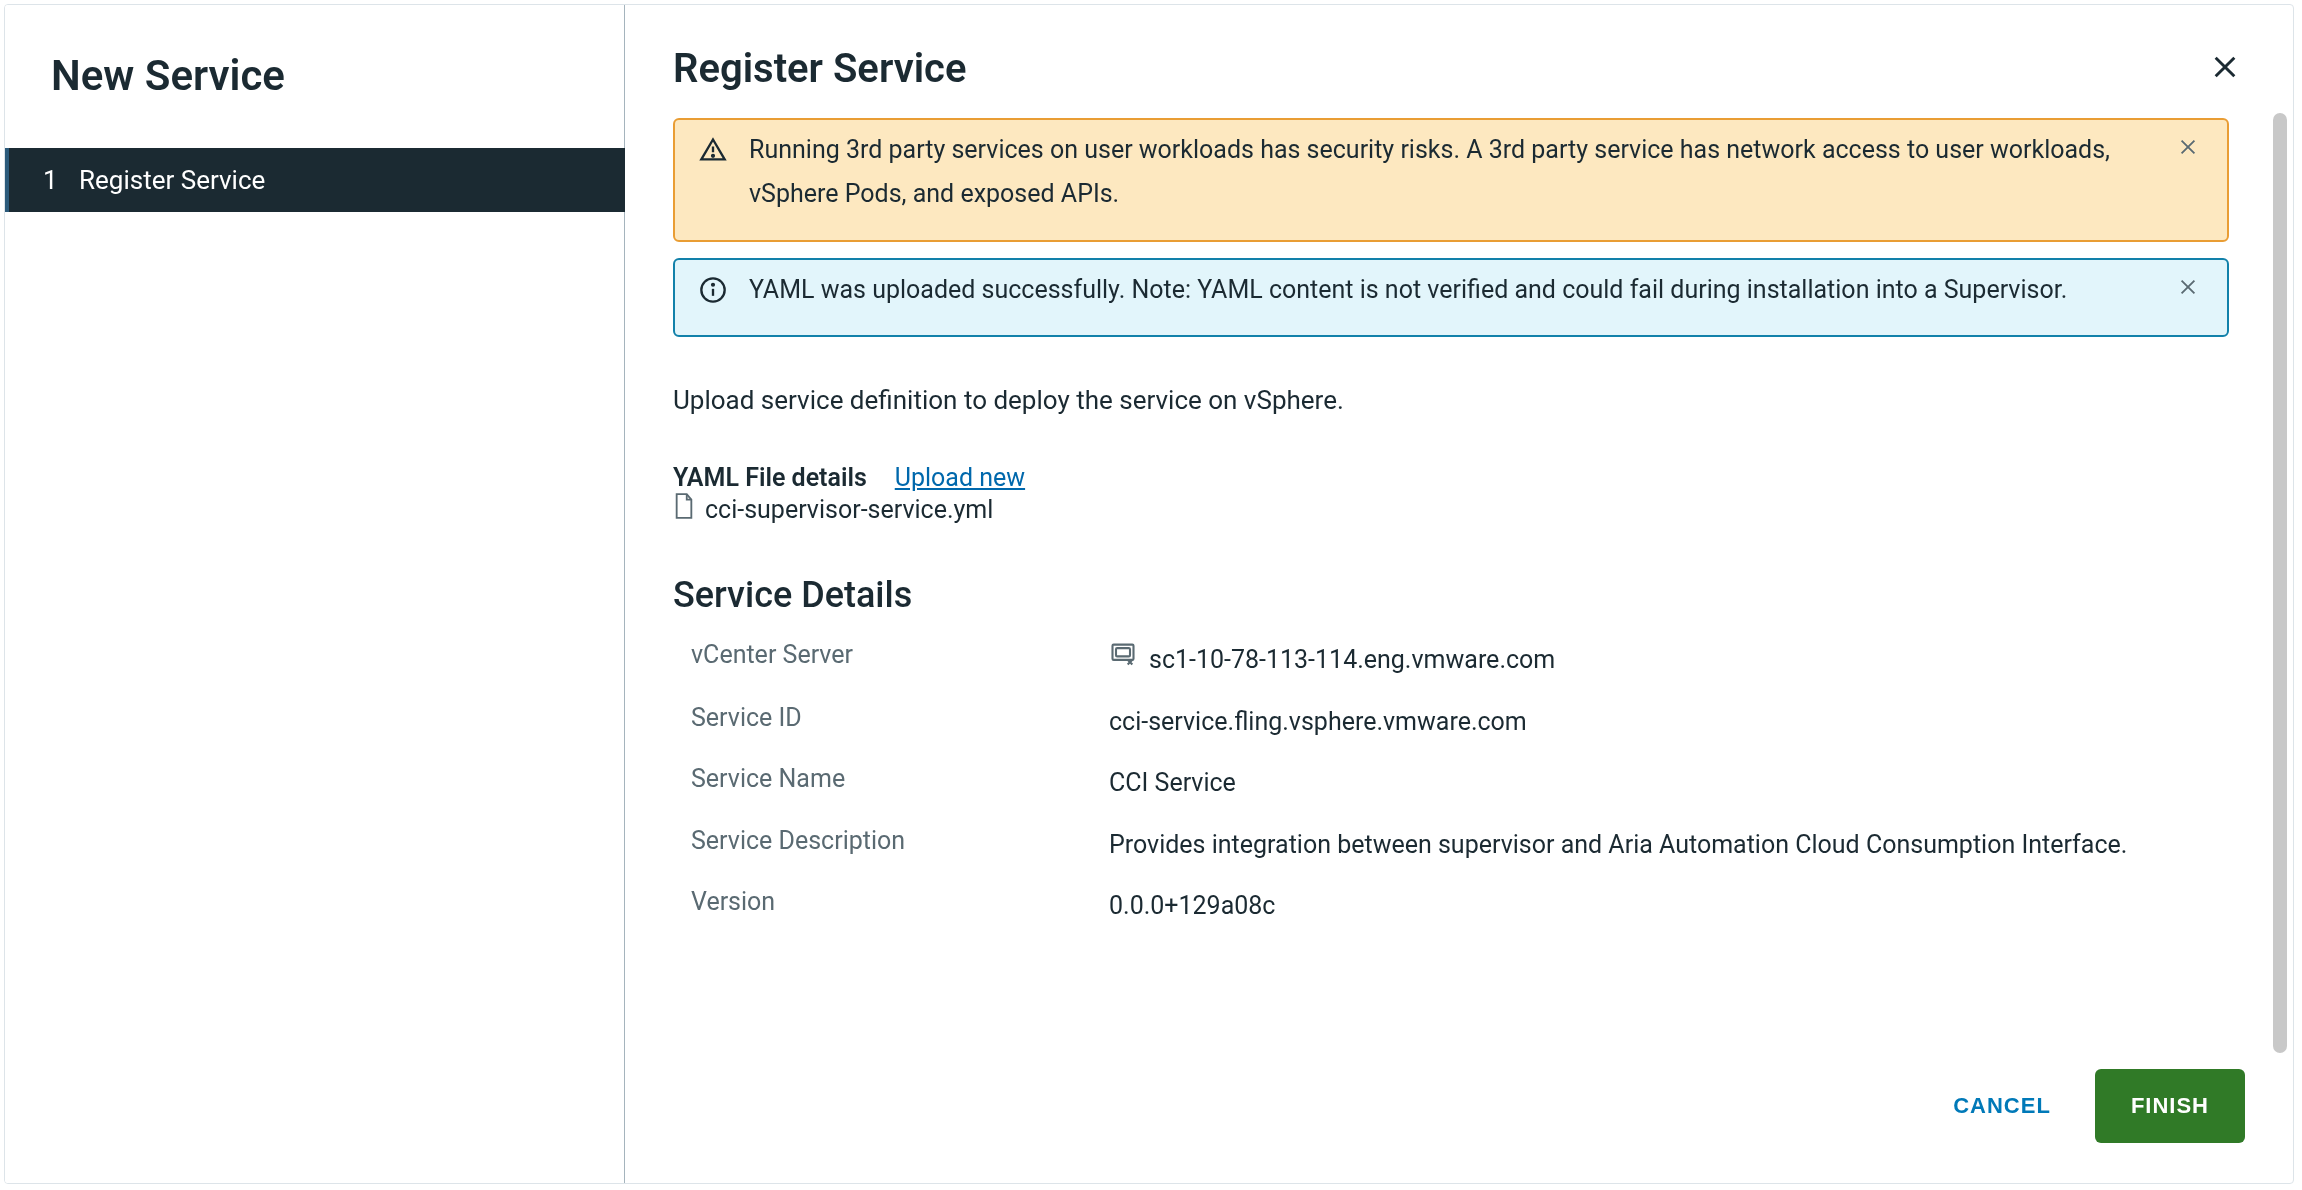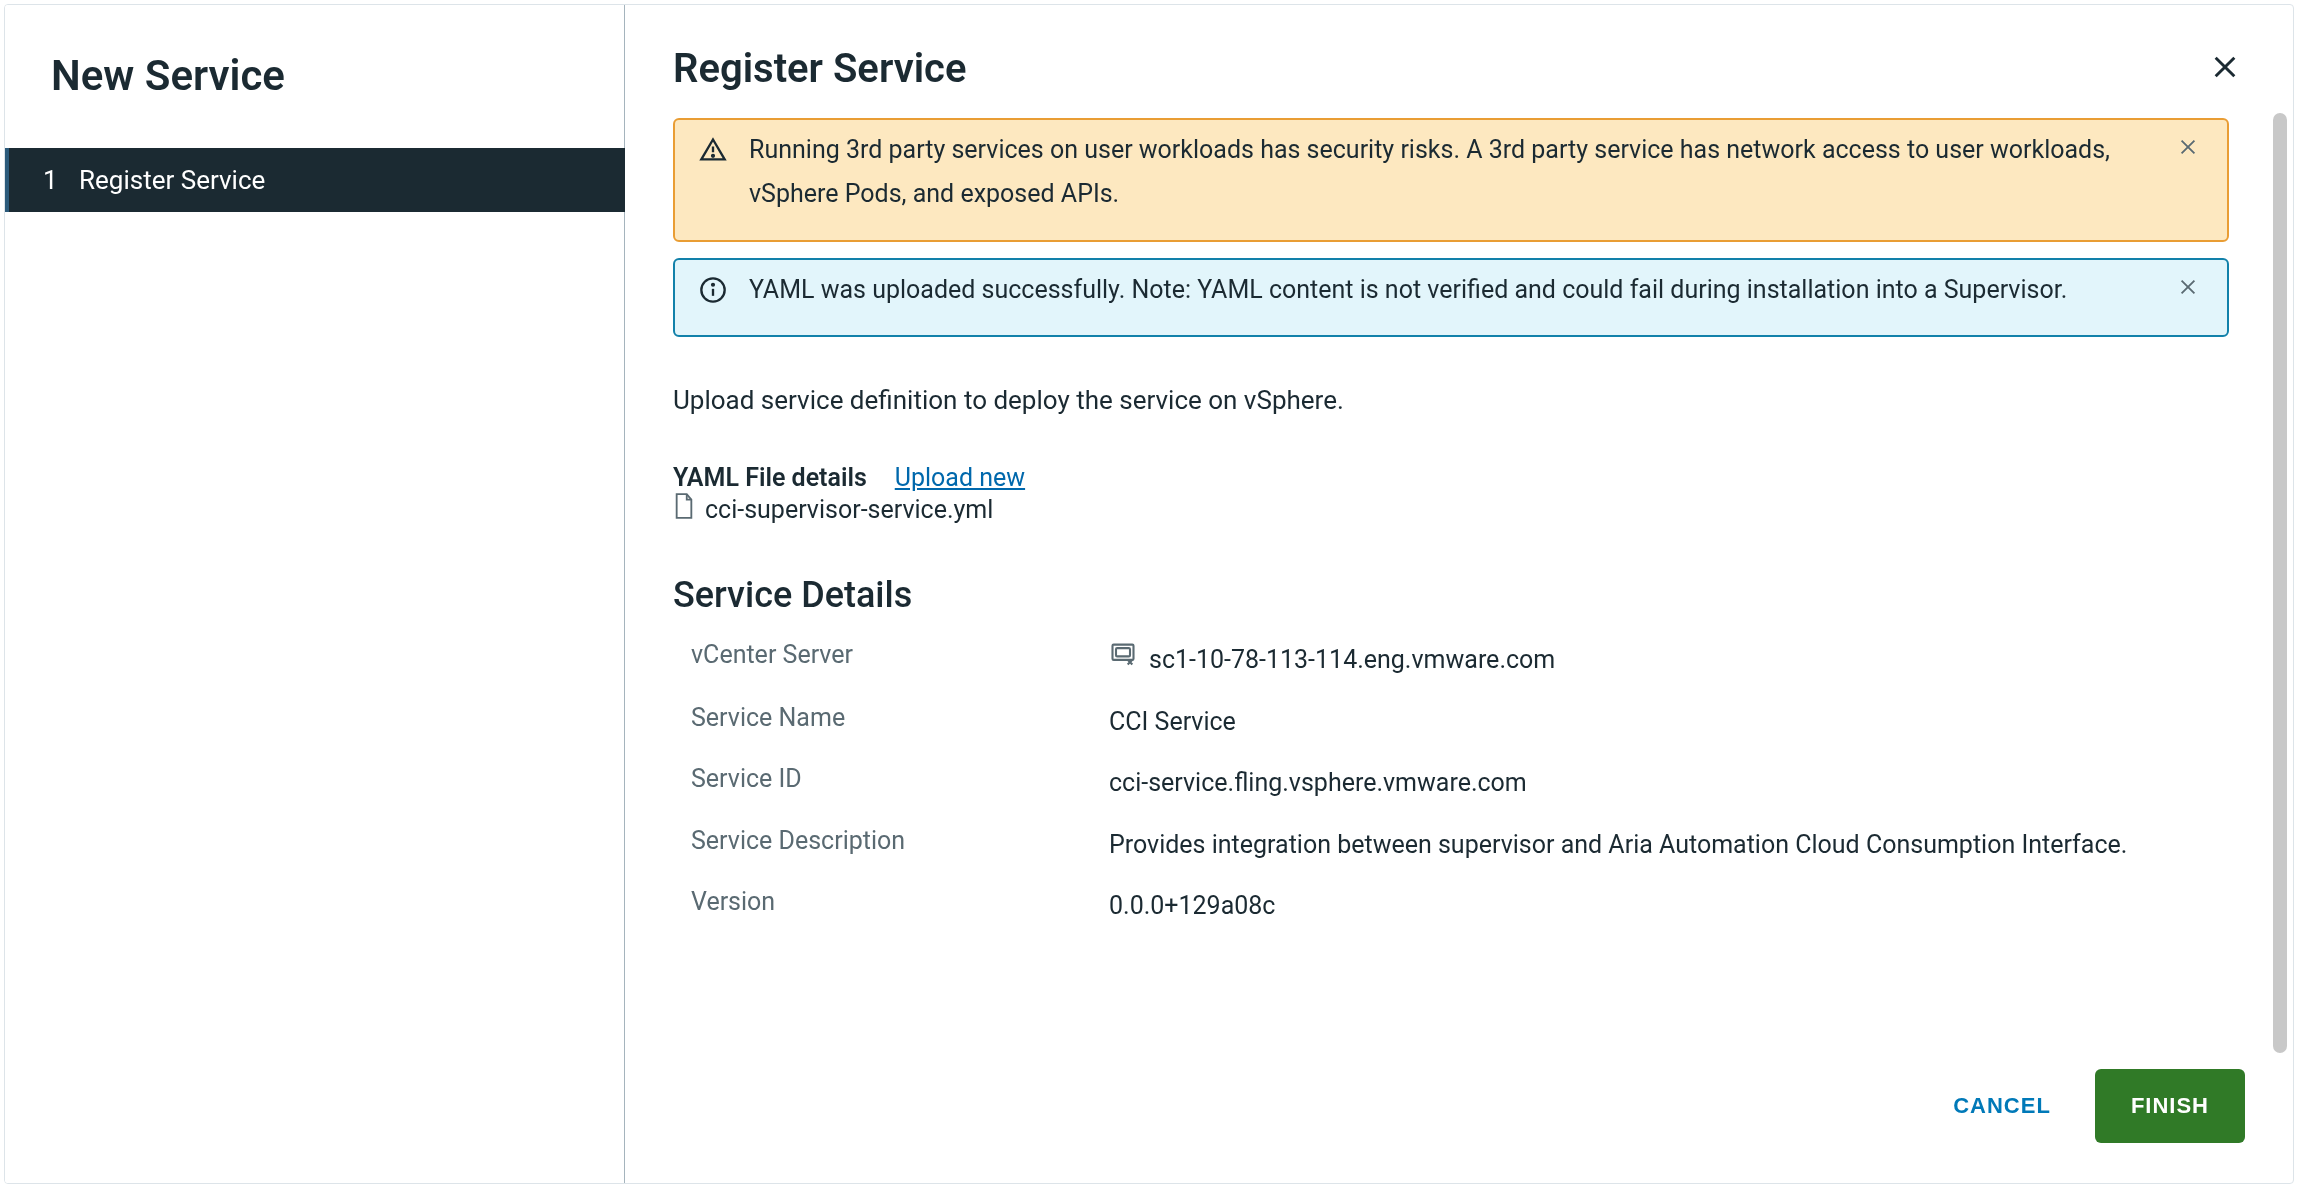--- a/index.html
+++ b/index.html
@@ -294,27 +294,27 @@
                 <rect x="3" y="4" width="18" height="13" rx="1"></rect>
                 <rect x="6" y="7" width="12" height="7" rx="1"></rect>
                 <path d="M16 17 L20 21 M20 17 L16 21"></path>
               </svg>
           </span>
           <span>sc1-10-78-113-114.eng.vmware.com</span>
         </div>
       </div>
 
       <div class="detail-row">
+        <div class="detail-label">Service ID</div>
+        <div class="detail-value">cci-service.fling.vsphere.vmware.com</div>
+      </div>
+
+      <div class="detail-row">
         <div class="detail-label">Service Name</div>
         <div class="detail-value">CCI Service</div>
-      </div>
-
-      <div class="detail-row">
-        <div class="detail-label">Service ID</div>
-        <div class="detail-value">cci-service.fling.vsphere.vmware.com</div>
       </div>
 
       <div class="detail-row">
         <div class="detail-label">Service Description</div>
         <div class="detail-value">Provides integration between supervisor and Aria Automation Cloud Consumption Interface.</div>
       </div>
 
       <div class="detail-row">
         <div class="detail-label">Version</div>
         <div class="detail-value">0.0.0+129a08c</div>

